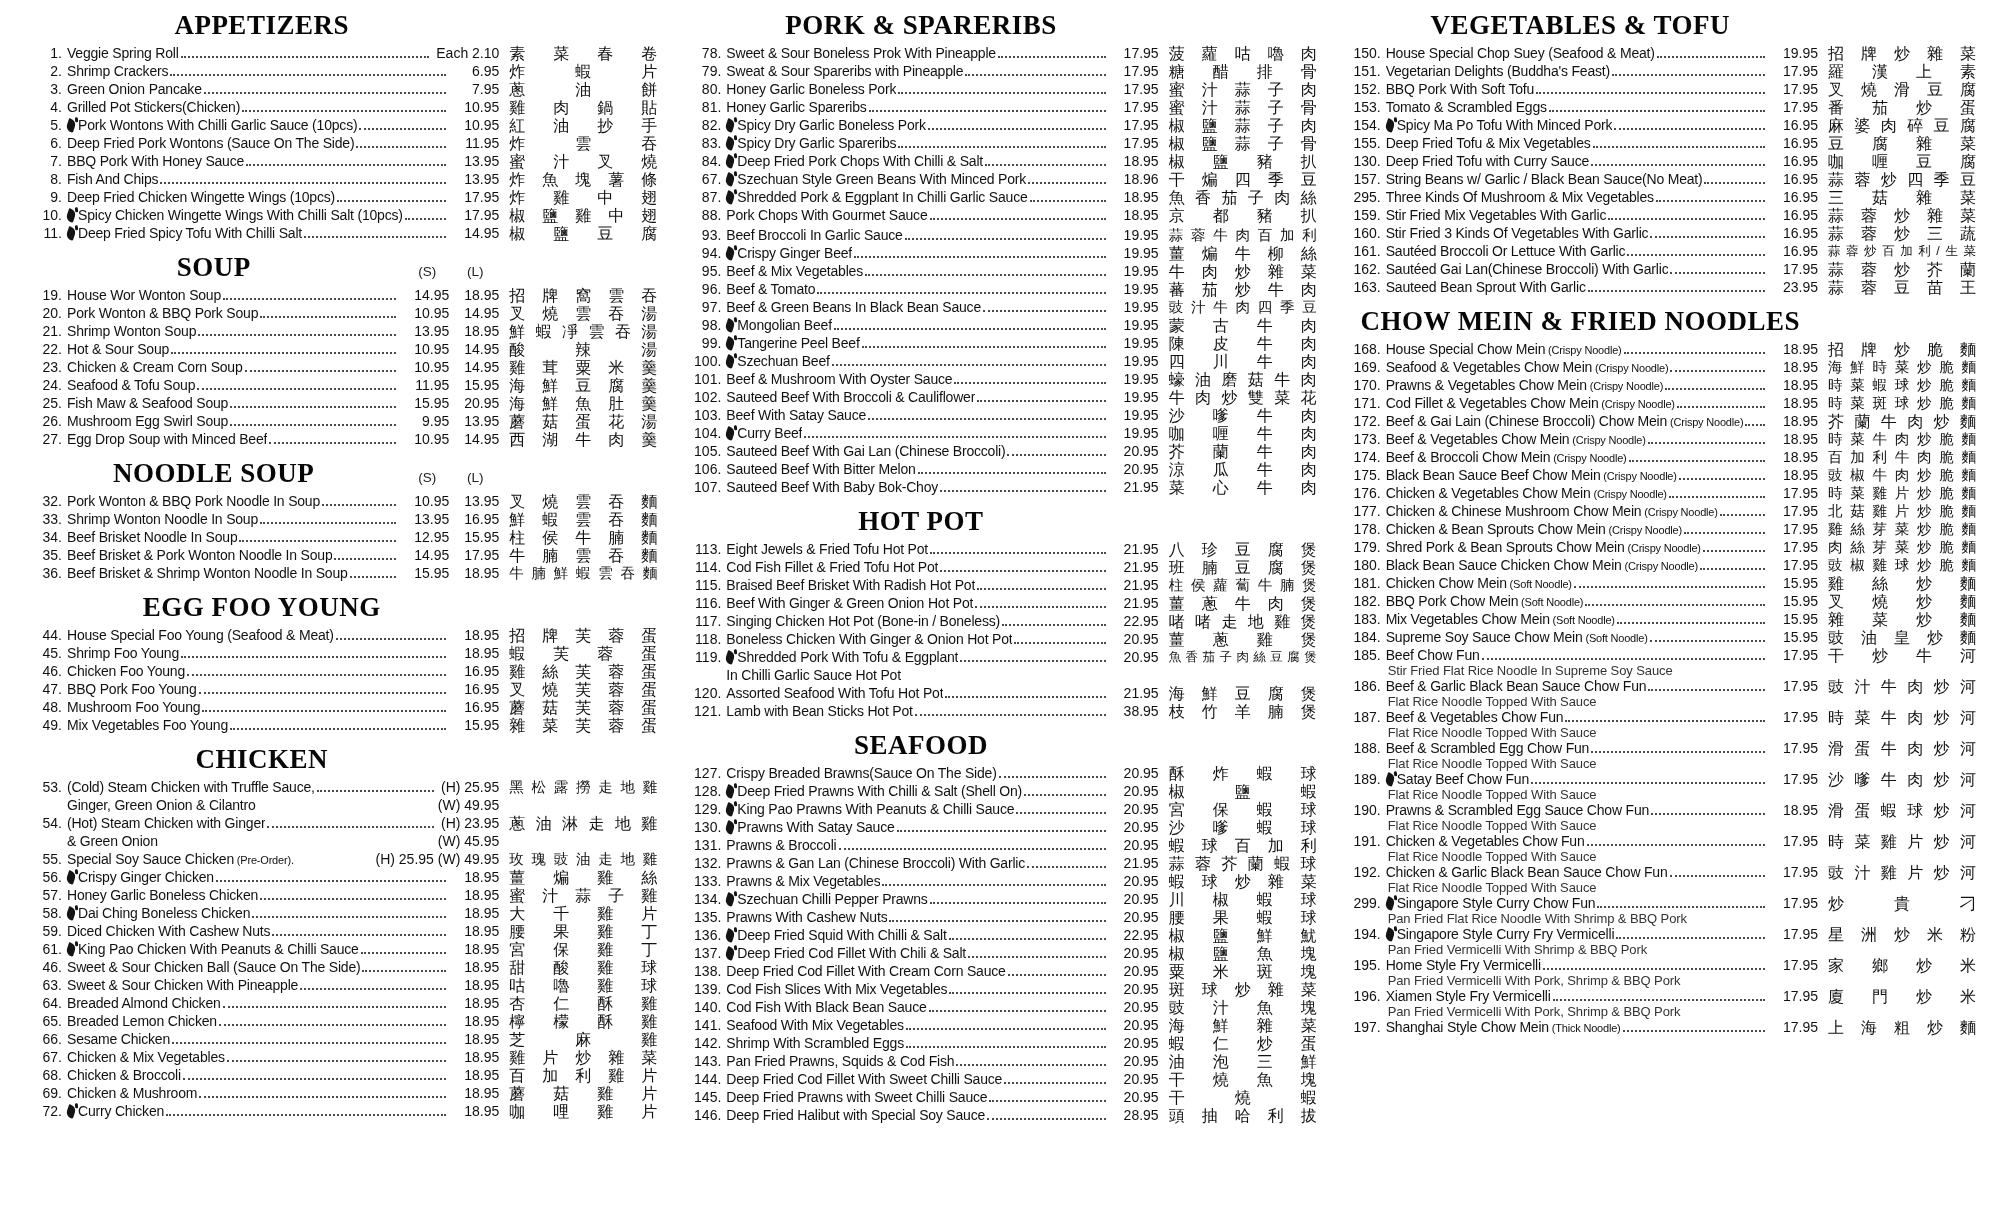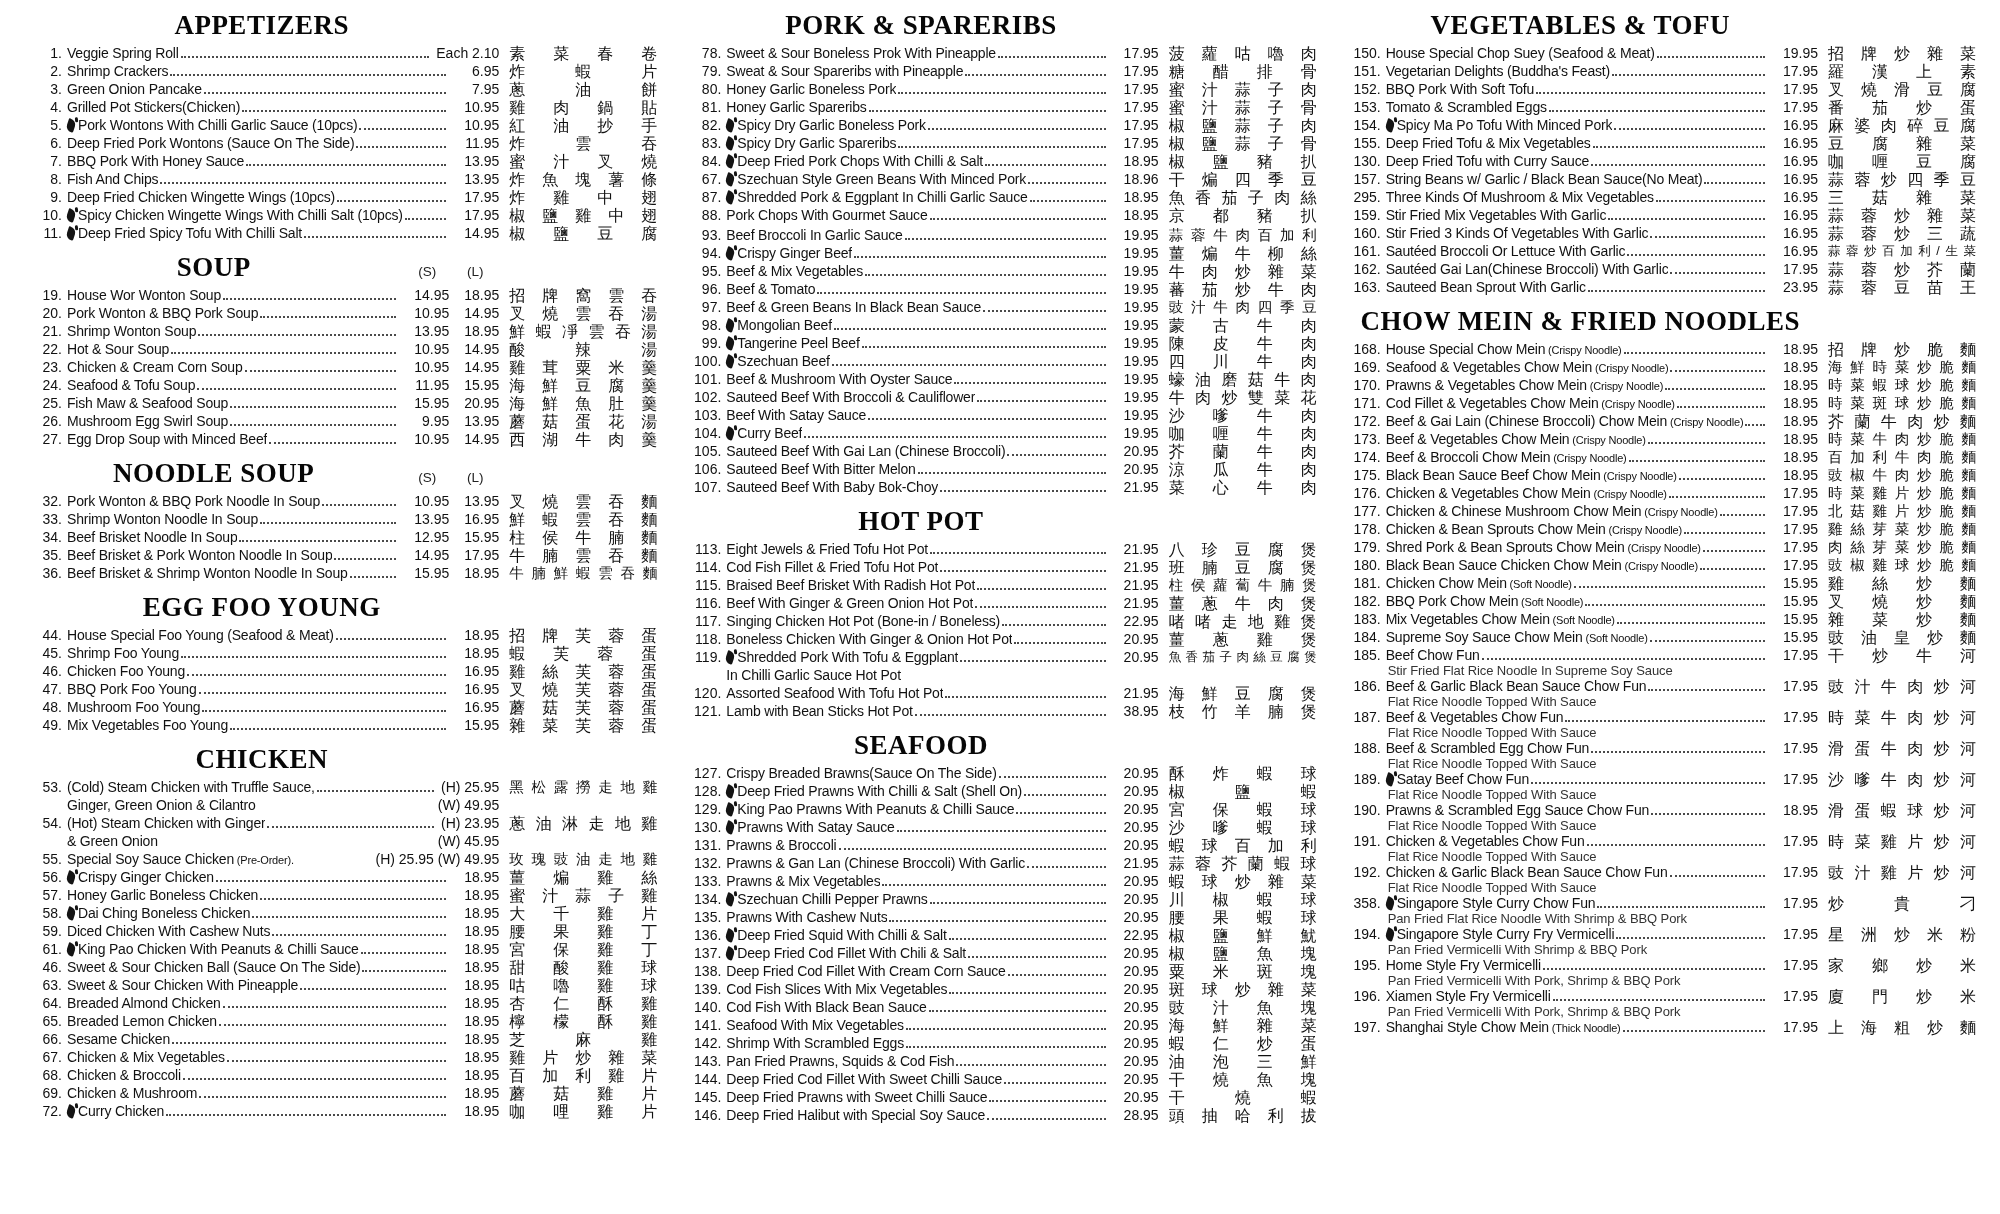--- a/index.html
+++ b/index.html
@@ -2006,21 +2006,21 @@
             <span class="zc">豉</span>
             <span class="zc">汁</span>
             <span class="zc">雞</span>
             <span class="zc">片</span>
             <span class="zc">炒</span>
             <span class="zc">河</span>
           </div>
         </div>
         <div class="sub">Flat Rice Noodle Topped With Sauce</div>
         <div class="item">
-          <span class="num">358.</span>
+          <span class="num">299.</span>
           <span class="chili"></span>
           <span class="name">Singapore Style Curry Chow Fun</span>
           <span class="leader"></span>
           <span class="p">17.95</span>
           <div class="zh">
             <span class="zc">炒</span>
             <span class="zc">貴</span>
             <span class="zc">刁</span>
           </div>
         </div>

